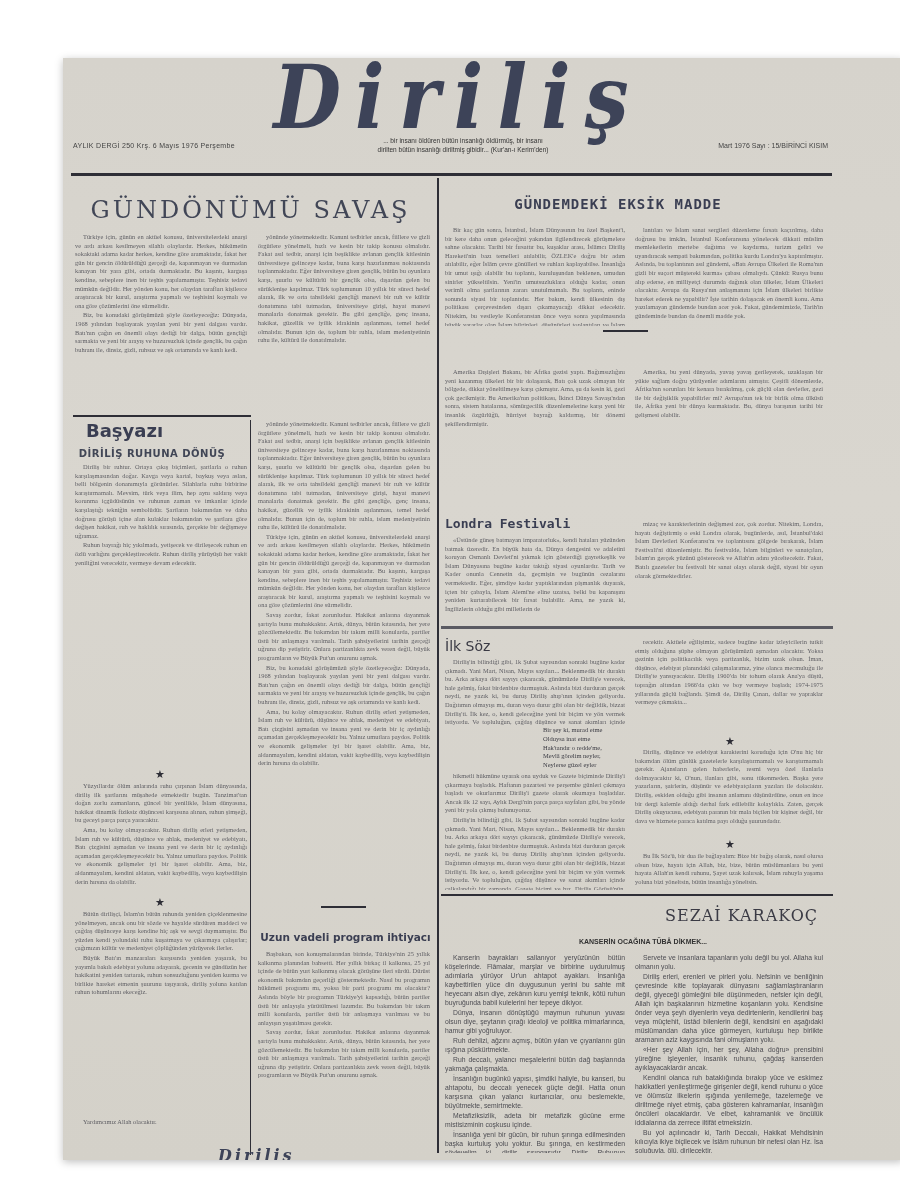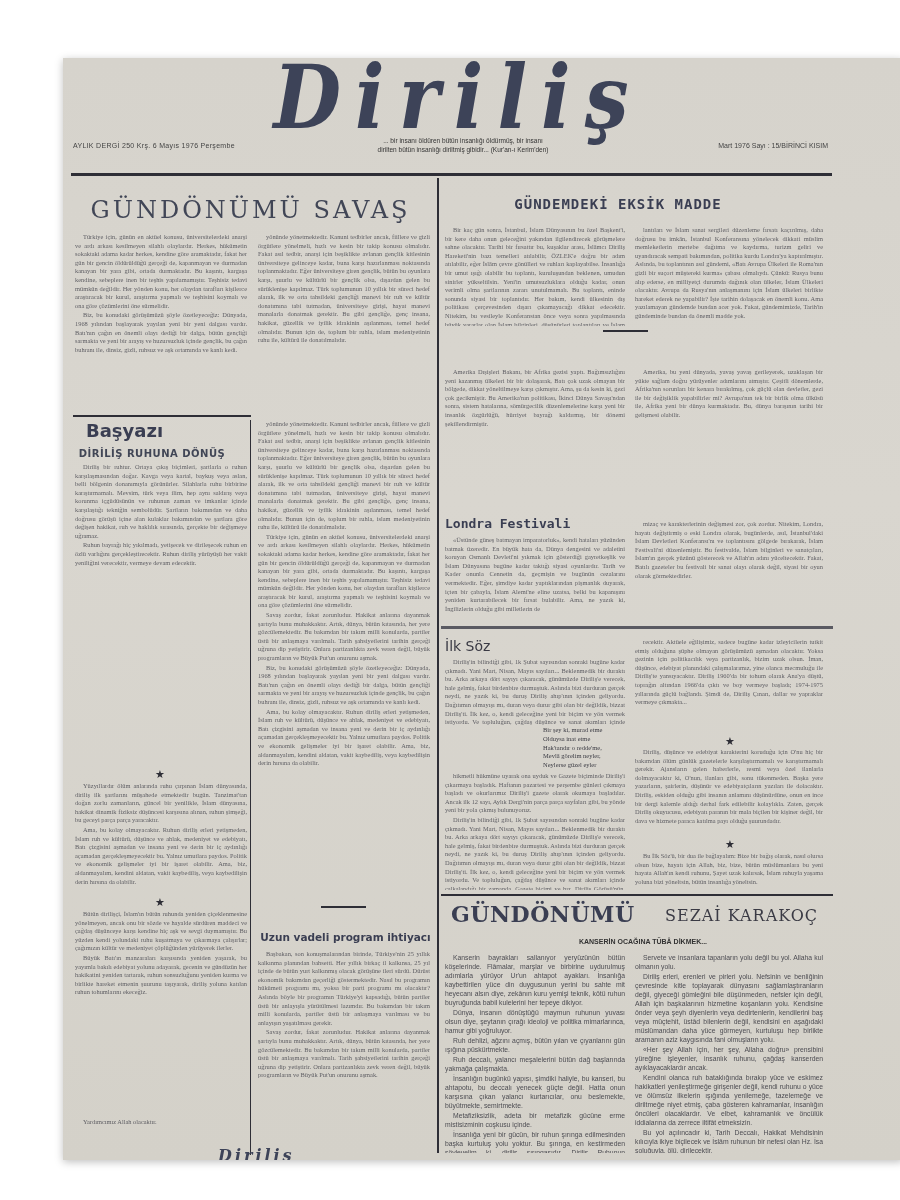--- a/index.html
+++ b/index.html
@@ -171,21 +171,20 @@
   <div class="star" style="left:662px; top:677px;">★</div>
   <div class="col" style="left:572px; top:690px; width:188px; height:88px;">
     <p>Diriliş, düşünce ve edebiyat karakterini koruduğu için O'nu hiç bir bakımdan ölüm günlük gazetelerle karşılaştırmamalı ve karıştırmamalı gerekir. Ajansların gelen haberlerle, resmi veya özel ilanlarla dolmayacaktır ki, O'nun, ilanları gibi, sonu tükenmeden. Başka yere yazarların, şairlerin, düşünür ve edebiyatçıların yazıları ile dolacaktır. Diriliş, eskiden olduğu gibi insanın anlamını düşünürdüne, onun en ince bir dergi kalemle aldığı derhal fark edilebilir kolaylıkla. Zaten, gerçek Diriliş okuyucusu, edebiyatı paranın bir mala biçilen bir kişiner değil, bir dava ve hizmete paraca katılma payı olduğu şuurundadır.</p>
   </div>
   <div class="star" style="left:662px; top:780px;">★</div>
   <div class="col" style="left:572px; top:794px; width:188px; height:38px;">
     <p>Bu İlk Söz'ü, bir dua ile bağlayalım: Bize bir bağış olarak, nasıl olursa olsun bize, hayatı için Allah, biz, bize, bütün müslümanlara bu yeni hayata Allah'ın kendi ruhunu, Şayet uzak kalırsak, İslam ruhuyla yaşama yoluna bizi yöneltsin, bütün insanlığa yöneltsin.</p>
   </div>
   <div class="hrule" style="left:378px; top:836px; width:392px;"></div>
 
-  <div class="headline h-gundonumu">GÜNDÖNÜMÜ</div>
   <div class="headline h-sezai">SEZAİ KARAKOÇ</div>
   <div class="headline h-kanser">KANSERİN OCAĞINA TÜBÂ DİKMEK...</div>
   <div class="col sans" style="left:382px; top:895px; width:180px; height:200px;">
     <p>Kanserin bayrakları sallanıyor yeryüzünün bütün köşelerinde. Flâmalar, marşlar ve birbirine uydurulmuş adımlarla yürüyor Ur'un ahtapot ayakları. İnsanlığa kaybettirilen yüce din duygusunun yerini bu sahte mit heyecanı alsın diye, zekânın kuru yemişi teknik, kötü ruhun buyruğunda babil kulelerini her tepeye dikiyor.</p>
     <p>Dünya, insanın dönüştüğü maymun ruhunun yuvası olsun diye, şeytanın çırağı ideoloji ve politika mimarlarınca, hamur gibi yoğruluyor.</p>
     <p>Ruh dehlizi, ağzını açmış, bütün yılan ve çıyanlarını gün ışığına püskürtmekte.</p>
     <p>Ruh deccalı, yalancı meşalelerini bütün dağ başlarında yakmağa çalışmakta.</p>
     <p>İnsanlığın bugünkü yapısı, şimdiki haliyle, bu kanseri, bu ahtapotu, bu deccalı yenecek güçte değil. Hatta onun karşısına çıkan yalancı kurtarıcılar, onu beslemekte, büyütmekte, semirtmekte.</p>
     <p>Metafiziksizlik, adeta bir metafizik gücüne erme mistisizminin coşkusu içinde.</p>
     <p>İnsanlığa yeni bir gücün, bir ruhun şırınga edilmesinden başka kurtuluş yolu yoktur. Bu şırınga, en kestirmeden söyleyelim ki, diriliş şırıngasıdır. Diriliş Ruhunun şırıngasıdır. Şöhret ve menfaat çarpıcılığından arınmış hizmet yolu şırıngası.</p>

